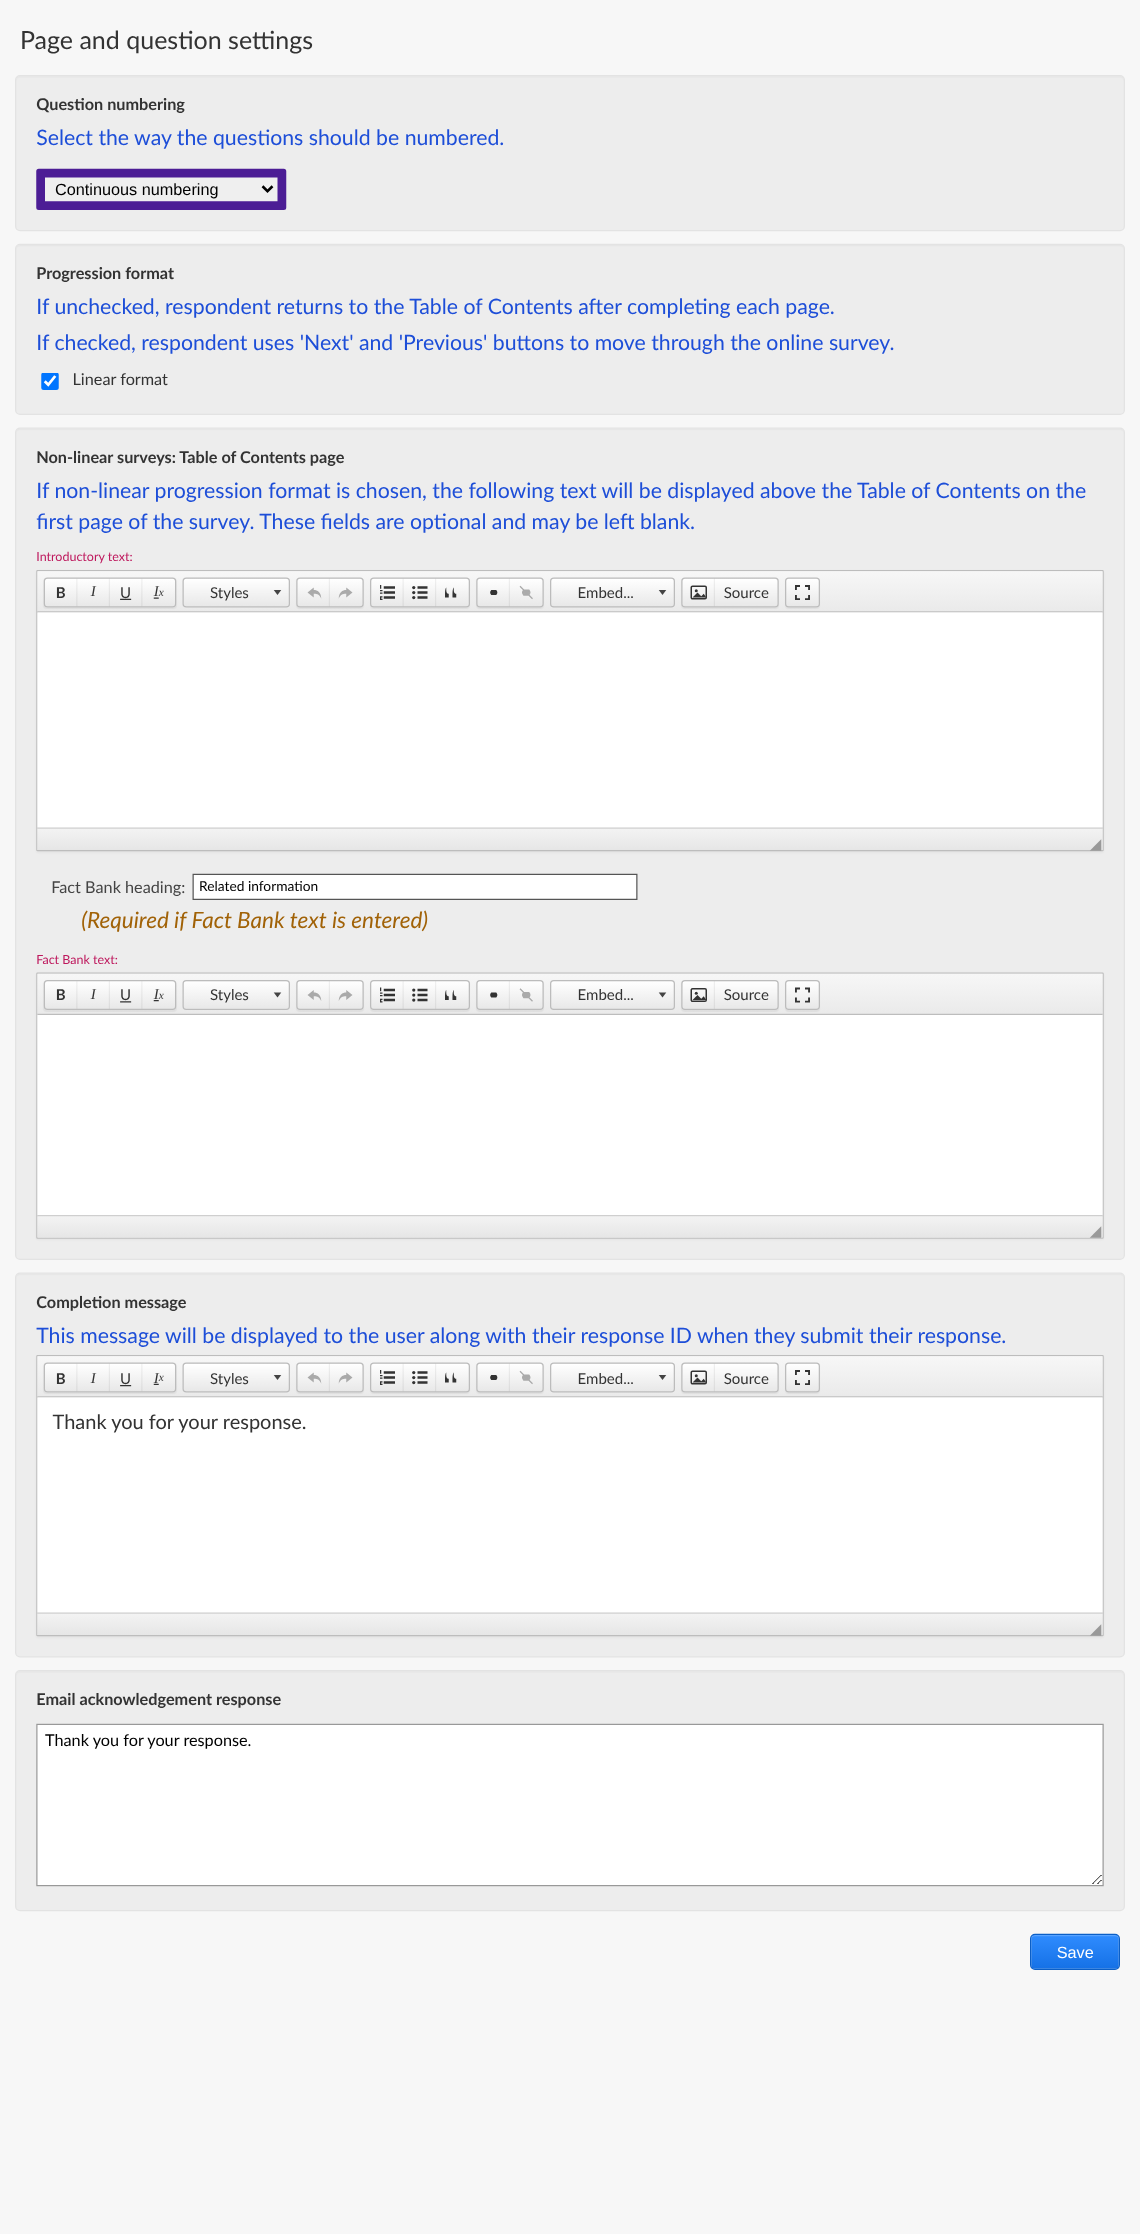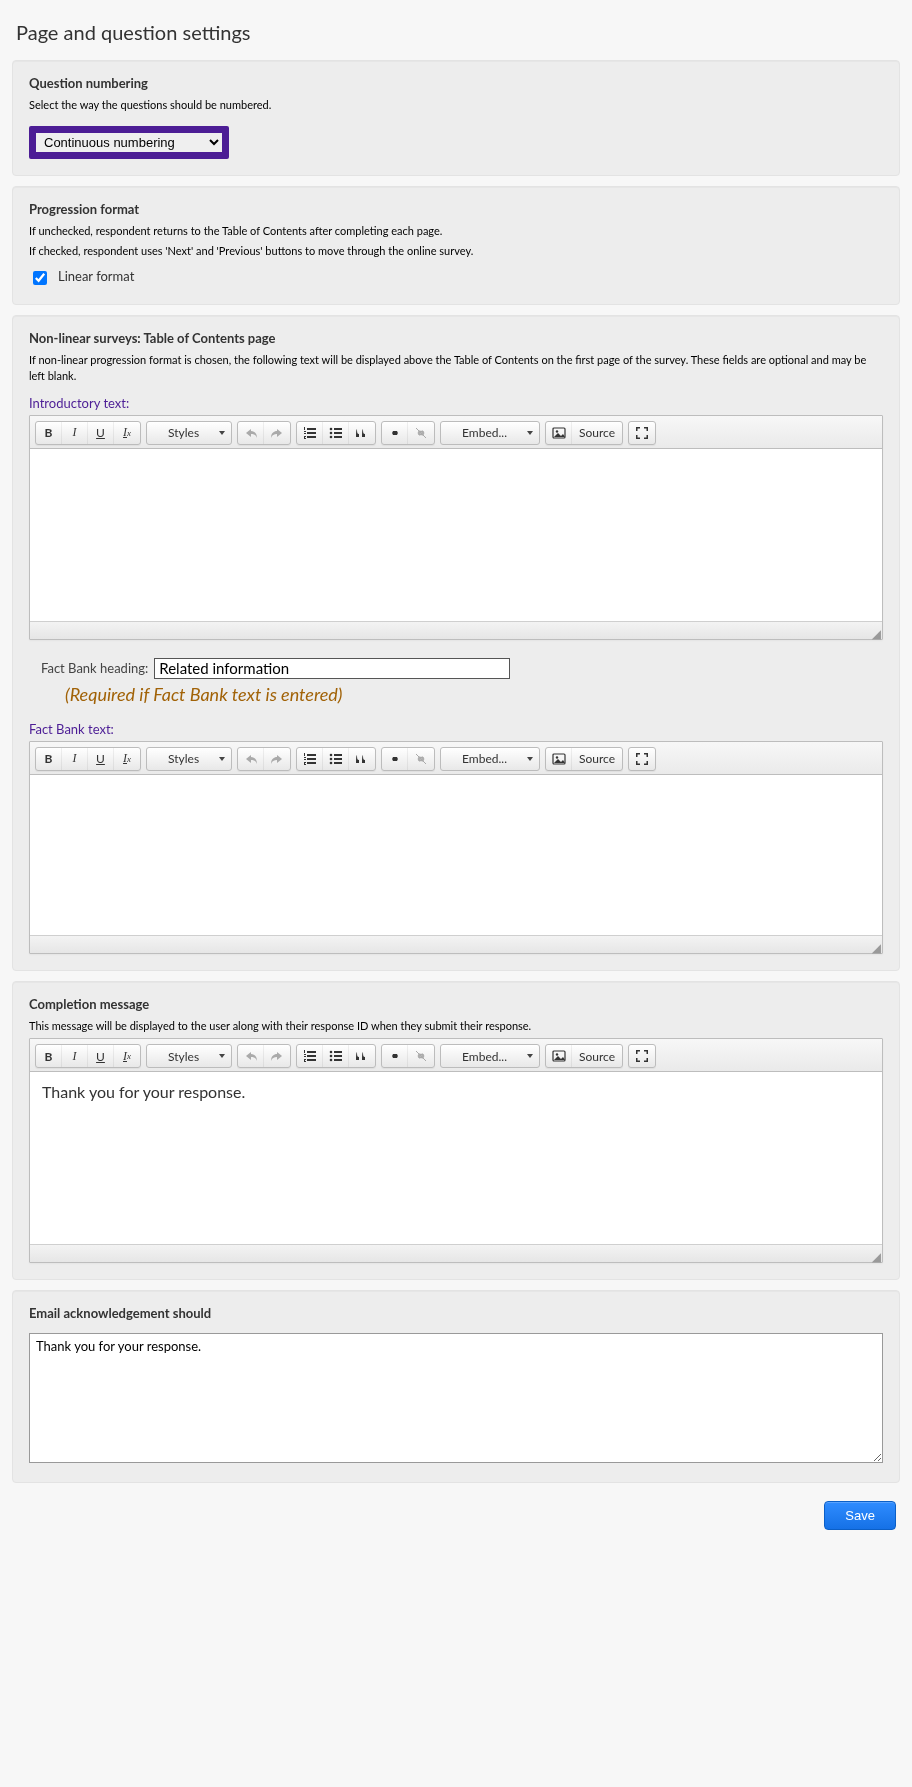--- a/index.html
+++ b/index.html
@@ -28,29 +28,29 @@
     margin-bottom: 10px;
     box-shadow: inset 0 1px 1px rgba(0,0,0,0.03);
   }
   .section-heading {
     font-size: 13px;
     font-weight: 700;
     color: #333;
     margin: 0 0 6px 0;
   }
   .help {
-    font-size: 11px;
-    color: #000000;
+    font-size: 17px;
+    color: #1d4ed8;
     margin: 0 0 4px 0;
     line-height: 1.5;
   }
   .help + .help { margin-top: 2px; }
   .field-label {
-    font-size: 13px;
-    color: #4c1d95;
+    font-size: 10px;
+    color: #be185d;
     margin: 10px 0 4px 0;
     display: block;
   }
   select.form-select {
     font-size: 13px;
     padding: 1px 4px;
     background: #efefef;
     border: 7px solid #4c1d95;
     border-radius: 2px;
     margin-top: 8px;
@@ -64,21 +64,21 @@
   .checkbox-row input[type=checkbox] {
     width: 14px; height: 14px;
     accent-color: #0075ff;
   }
   .checkbox-row label { font-size: 13px; color: #333; }
   .inline-row { display: flex; align-items: center; gap: 6px; }
   .inline-row label { font-size: 13px; color: #444; }
   input.text-input {
     border: 1px solid #555;
     padding: 2px 4px;
-    font-size: 15px;
+    font-size: 11px;
     font-family: inherit;
     height: 21px;
     width: 356px;
   }
   .field-note {
     font-size: 18px;
     font-style: italic;
     color: #a16207;
     margin-top: 4px;
     margin-left: 36px;
@@ -528,20 +528,20 @@
         </span>
       </div>
       <div class="cke-content" contenteditable="true" style="font-size: 16px;">Thank you for your response.</div>
       <div class="cke-footer">
           <span class="grip"></span>
         </div>
     </div>
   </div>
 
   <div class="card">
-    <p class="section-heading">Email acknowledgement should</p>
+    <p class="section-heading">Email acknowledgement response</p>
     <textarea class="plain-textarea" style="">Thank you for your response.</textarea>
   </div>
 
   <div class="footer-actions">
     <button class="btn-primary">Save</button>
   </div>
 </div>
 
 </body></html>

